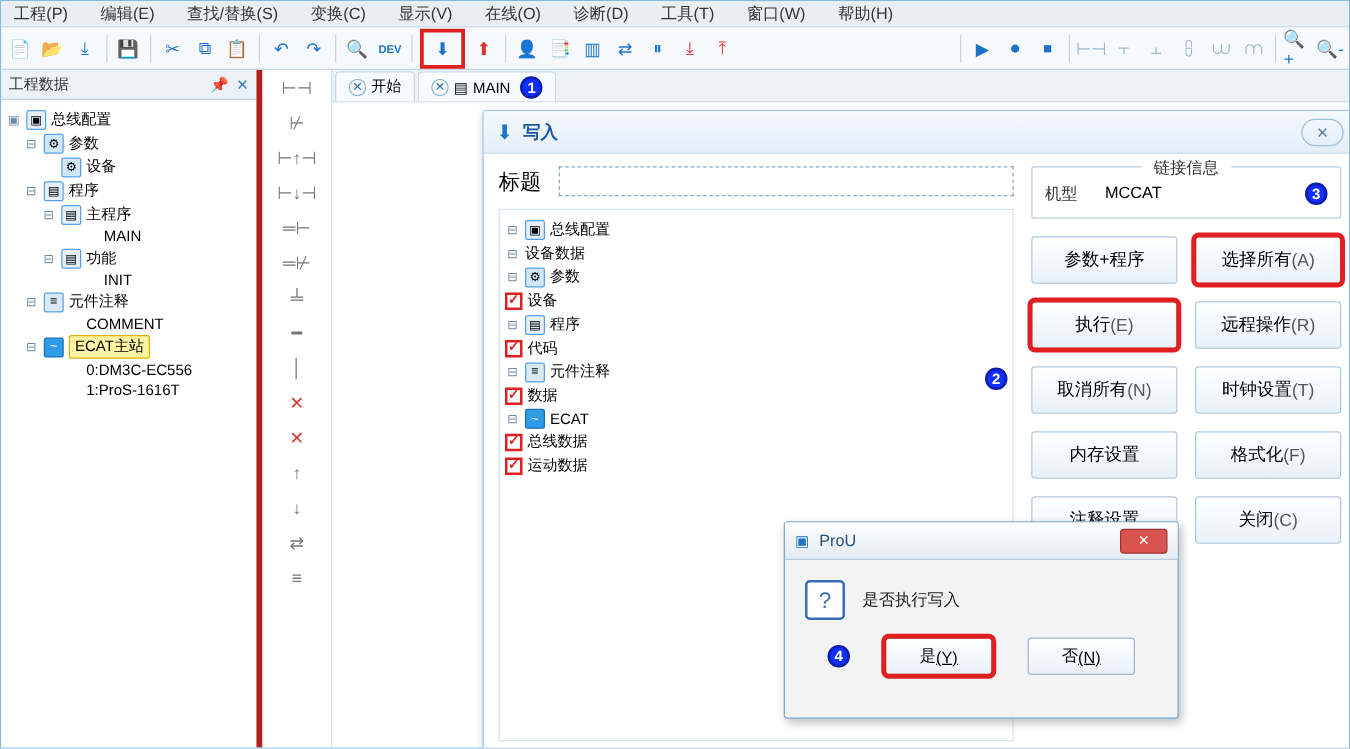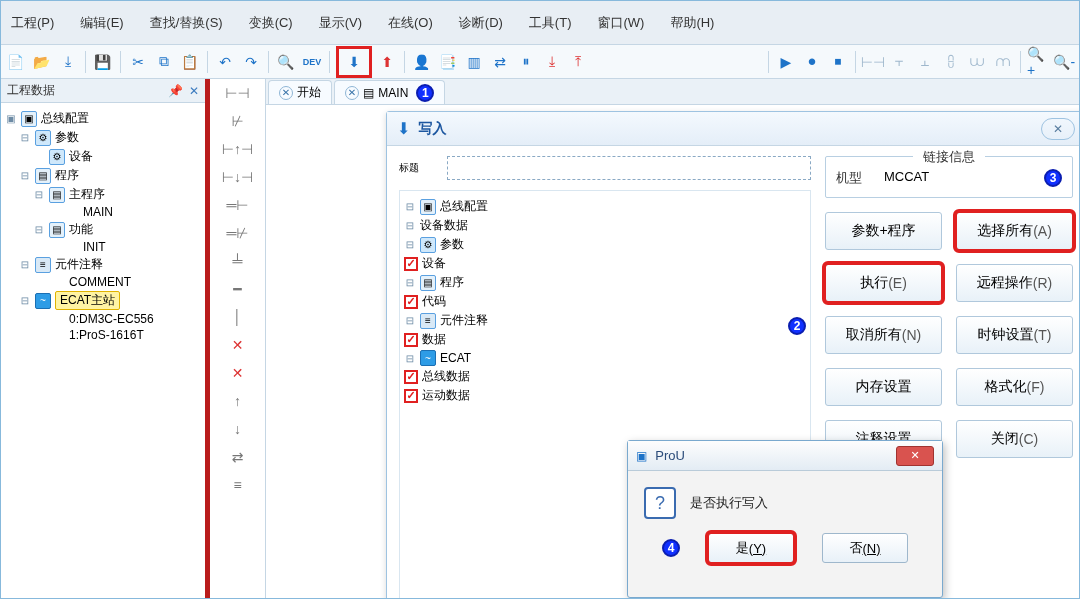--- a/index.html
+++ b/index.html
@@ -1,19 +1,19 @@
 <!DOCTYPE html>
 <html><head>
 <meta charset="utf-8">
 <style>
   * { box-sizing: border-box; user-select: none; }
   html,body { margin:0; padding:0; font-family: "Microsoft YaHei", "SimSun", sans-serif; font-size:12px; background:#fff; }
   .root { width:1080px; height:599px; border:1px solid #87b9dc; display:flex; flex-direction:column; overflow:hidden; }
   
-  .menubar { height:44px; background:#e8eef4; display:flex; align-items:center; padding:0 6px; gap:18px; border-bottom:1px solid #c5d6e4; }
+  .menubar { height:21px; background:#e8eef4; display:flex; align-items:center; padding:0 6px; gap:18px; border-bottom:1px solid #c5d6e4; }
   .menubar span { padding:2px 4px; cursor:pointer; font-size:13px; color:#333; }
   
   .toolbar { height:34px; background:#f5f9fc; display:flex; align-items:center; gap:4px; padding:0 4px; border-bottom:1px solid #c5d6e4; }
   .tb-icon { width:22px; height:22px; display:flex; align-items:center; justify-content:center; font-size:14px; color:#1e73c8; border-radius:3px; cursor:pointer; flex:0 0 auto; }
   .tb-sep  { width:1px; height:22px; background:#c5d6e4; margin:0 2px; }
   .tb-spacer { flex:1 1 auto; }
   .red-box { border:3px solid #e02020; padding:2px 4px; }
   
   .body { flex:1; display:flex; min-height:0; }
   
@@ -38,21 +38,21 @@
   .badge { width:18px; height:18px; border-radius:50%; background:#1030ff; color:#fff; font-weight:bold; font-size:12px; display:inline-flex; align-items:center; justify-content:center; border:2px solid #0a1db0; }
   .editor { flex:1; background:#fff; position:relative; }
   
   .dlg-write { position:absolute; left:120px; top:6px; width:700px; height:518px; background:#fff; border:1px solid #9ec3e1; box-shadow:0 2px 6px rgba(0,0,0,.15); border-radius:3px; display:flex; flex-direction:column; }
   .dlg-title { height:34px; background:linear-gradient(#f4f9fe,#e4eef8); border-bottom:1px solid #c5d6e4; display:flex; align-items:center; padding:0 10px; gap:8px; }
   .dlg-title .t { font-size:14px; font-weight:bold; color:#1d57a0; }
   .dlg-close { margin-left:auto; width:34px; height:22px; border:1px solid #9ec3e1; border-radius:11px; display:flex; align-items:center; justify-content:center; font-size:12px; color:#5a7ea0; }
   .dlg-body { flex:1; display:flex; padding:10px 12px 12px 12px; gap:14px; }
   .dlg-left { flex:1; display:flex; flex-direction:column; gap:10px; }
   .fld-row { display:flex; align-items:center; gap:8px; }
-  .fld-lbl { width:40px; font-size:10px; }
+  .fld-lbl { width:40px; font-size:17px; }
   .fld-ip  { flex:1; height:24px; border:1px dashed #8aa9c4; background:#fff; }
   .subtree { flex:1; border:1px solid #d9e6f0; padding:6px 6px 6px 4px; overflow:auto; position:relative; }
   .cb { width:14px; height:14px; border:2px solid #e02020; display:inline-flex; align-items:center; justify-content:center; color:#e02020; font-size:11px; line-height:1; font-weight:bold; }
   .subtree .node { padding:1px 0; }
   
   .dlg-right { width:248px; display:flex; flex-direction:column; gap:14px; }
   .group { border:1px solid #b8cfe2; border-radius:2px; padding:10px 10px 8px; position:relative; }
   .group-title { position:absolute; top:-9px; left:50%; transform:translateX(-50%); background:#fff; padding:0 10px; font-size:13px; color:#333; }
   .kv { display:flex; gap:14px; font-size:13px; margin:2px 0; }
   .kv .k { width:34px; color:#333; }

